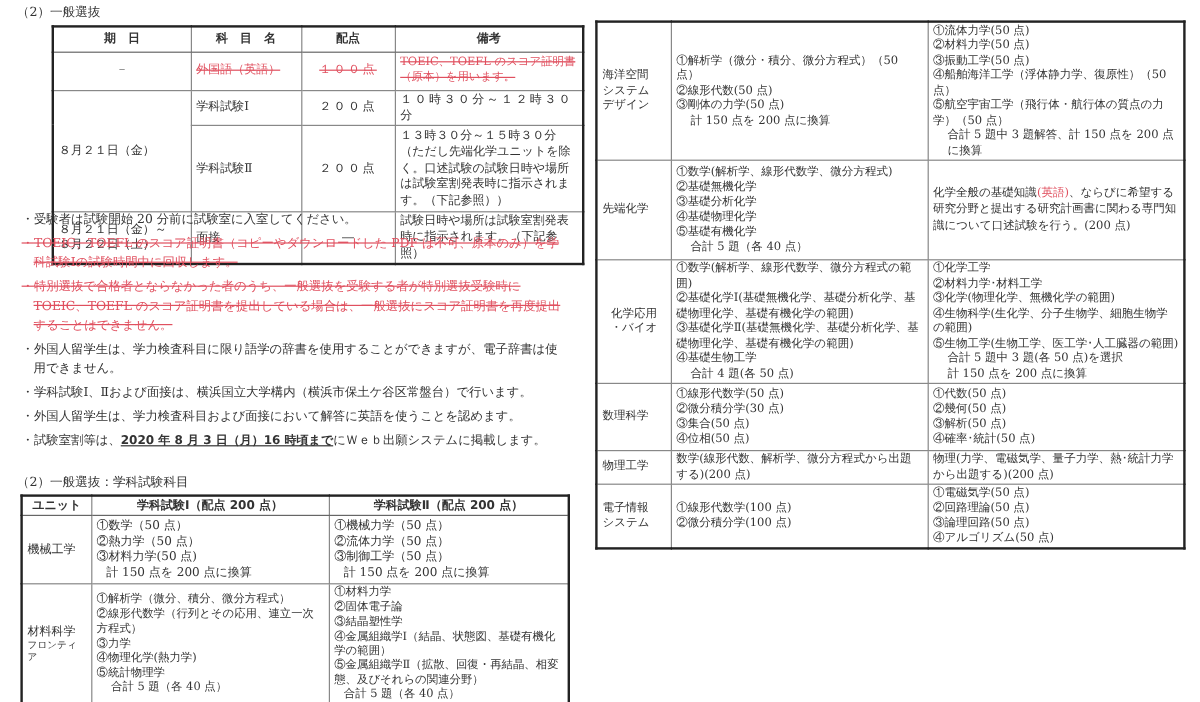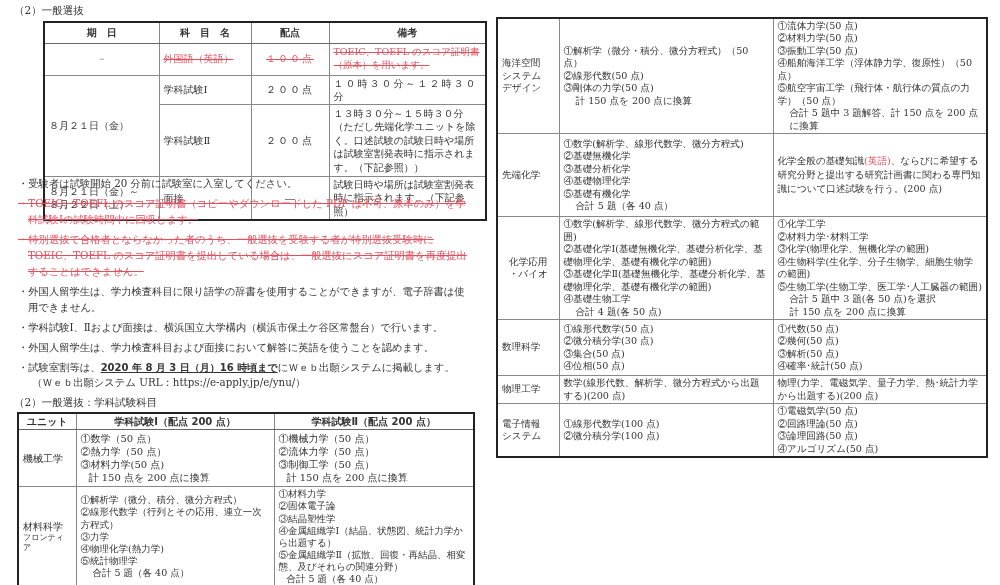--- a/index.html
+++ b/index.html
@@ -71,21 +71,20 @@
   </table>
 
 <div class="abs notes" style="left:18px;top:176px;width:450px;">
   <div class="note">・<span class="txt">受験者は試験開始 20 分前に試験室に入室してください。</span></div>
   <div class="note struck"><span class="txt">・</span><span class="txt">TOEIC、TOEFL のスコア証明書（コピーやダウンロードした PDF は不可、原本のみ）を学科試験Ⅰの試験時間中に回収します。</span></div>
   <div class="note struck"><span class="txt">・</span><span class="txt">特別選抜で合格者とならなかった者のうち、一般選抜を受験する者が特別選抜受験時に TOEIC、TOEFL のスコア証明書を提出している場合は、一般選抜にスコア証明書を再度提出することはできません。</span></div>
   <div class="note">・<span>外国人留学生は、学力検査科目に限り語学の辞書を使用することができますが、電子辞書は使用できません。</span></div>
   <div class="note">・<span>学科試験Ⅰ、Ⅱおよび面接は、横浜国立大学構内（横浜市保土ケ谷区常盤台）で行います。</span></div>
   <div class="note">・<span>外国人留学生は、学力検査科目および面接において解答に英語を使うことを認めます。</span></div>
   <div class="note" style="margin-bottom:0">・<span>試験室割等は、</span><span class="ul">2020 年 8 月 3 日（月）16 時頃まで</span><span>にＷｅｂ出願システムに掲載します。</span></div>
-  <div style="padding-left:14px;line-height:1.55">（Ｗｅｂ出願システム URL：https://e-apply.jp/e/ynu/）</div>
 </div>
 
 <div class="abs heading" style="left:14px;top:396px;">（2）一般選抜：学科試験科目</div>
 
 <table class="tbl abs" style="left:17px;top:412px;width:456px;">
   <colgroup>
       <col style="width:58px">
       <col style="width:198px">
       <col style="width:200px">
     </colgroup>
@@ -120,21 +119,21 @@
       <span class="line">②線形代数学（行列とその応用、連立一次方程式）</span>
       <span class="line">③力学</span>
       <span class="line">④物理化学(熱力学)</span>
       <span class="line">⑤統計物理学</span>
       <span class="ind">合計 5 題（各 40 点）</span>
     </td>
     <td style="font-size:9.5px;line-height:1.28">
       <span class="line">①材料力学</span>
       <span class="line">②固体電子論</span>
       <span class="line">③結晶塑性学</span>
-      <span class="line">④金属組織学Ⅰ（結晶、状態図、統計力学から出題する）</span>
+      <span class="line">④金属組織学Ⅰ（結晶、状態図、基礎有機化学の範囲）</span>
       <span class="line">⑤金属組織学Ⅱ（拡散、回復・再結晶、相変態、及びそれらの関連分野）</span>
       <span class="ind2">合計 5 題（各 40 点）</span>
     </td>
   </tr>
 </tbody>
   </table>
 
 <table class="tbl abs" style="left:496px;top:17px;width:490px;font-size:9.6px;line-height:1.3;">
   <colgroup>
       <col style="width:62px">

